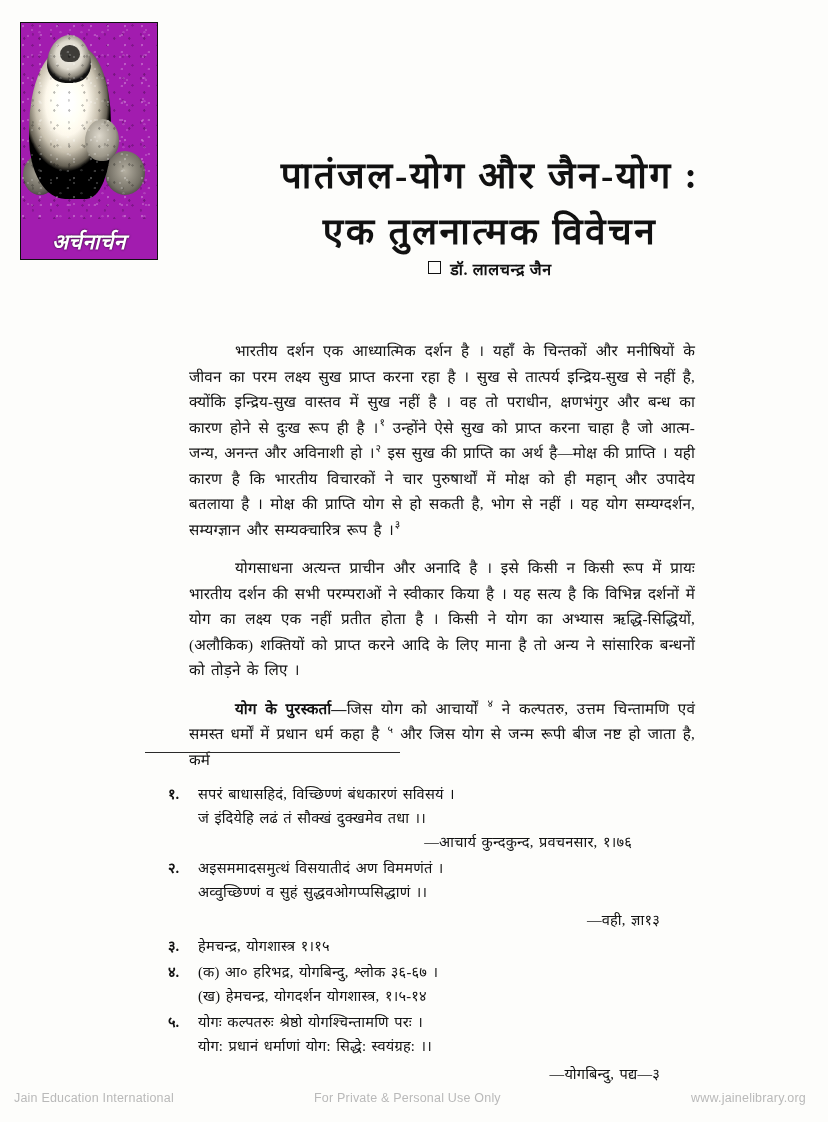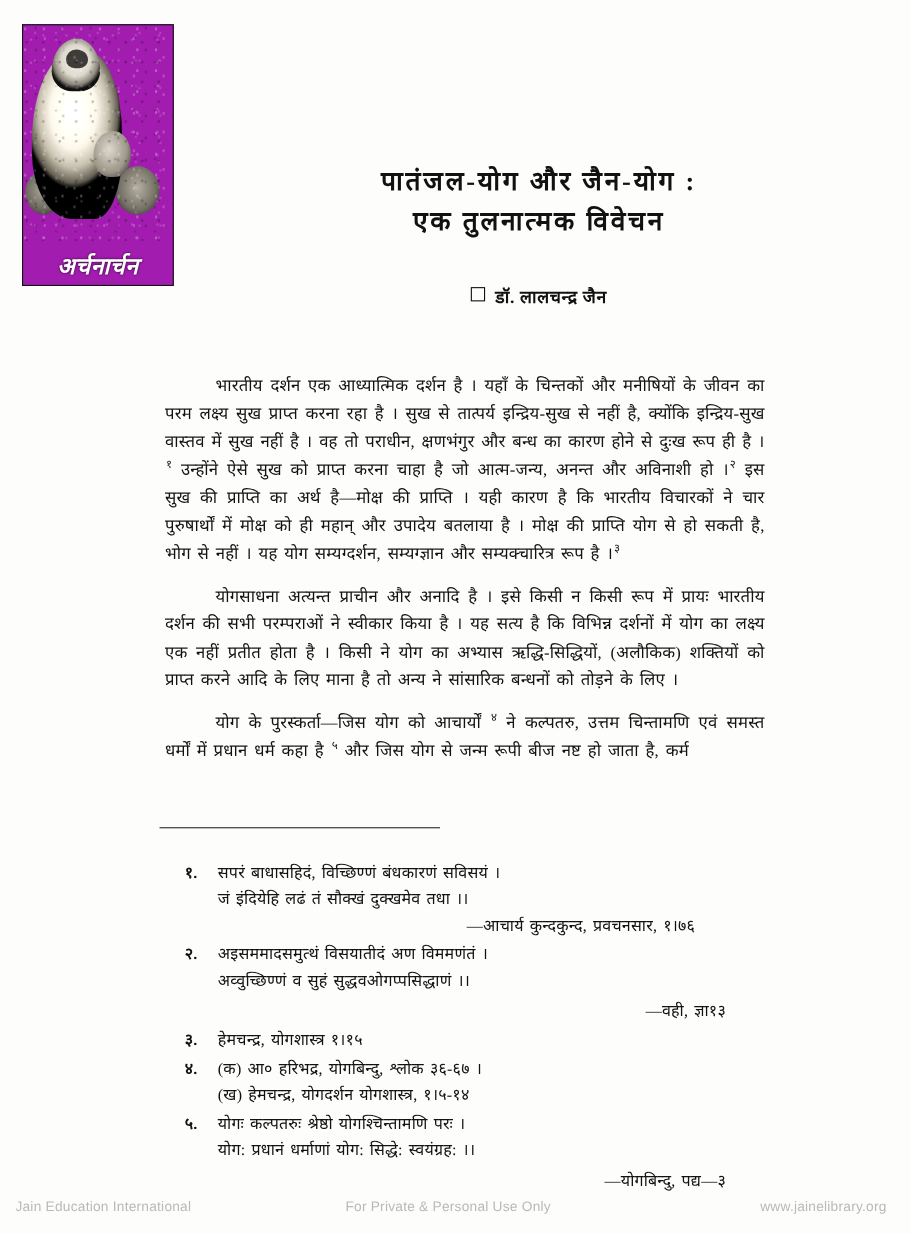--- a/index.html
+++ b/index.html
@@ -140,21 +140,21 @@
   
   .title-block {
     position: absolute;
     left: 175px;
     top: 148px;
     width: 630px;
     text-align: center;
   }
   .title-line {
     font-family: "Liberation Serif", serif;
-    font-size: 24px;
+    font-size: 37px;
     font-weight: bold;
     color: #111;
     letter-spacing: 2.5px;
     line-height: 1.52;
     white-space: nowrap;
   }
   .byline {
     position: absolute;
     left: 175px;
     top: 258px;
@@ -186,22 +186,22 @@
     font-family: "Liberation Serif", serif;
     font-size: 15.2px;
     line-height: 25.5px;
     color: #121212;
     text-align: justify;
     text-justify: inter-word;
     margin: 0 0 13px 0;
     word-spacing: 2.2px;
     letter-spacing: .15px;
   }
-  .para.indent { text-indent: 46px; }
-  .para b { font-weight: normal; }
+  .para.indent { text-indent: 46px; margin-left: 39px; }
+  .para b { font-weight: bold; }
   sup.fn {
     font-size: 10.5px;
     vertical-align: super;
     line-height: 0;
     padding-left: 1px;
   }
 
   
   .fn-rule {
     position: absolute;

